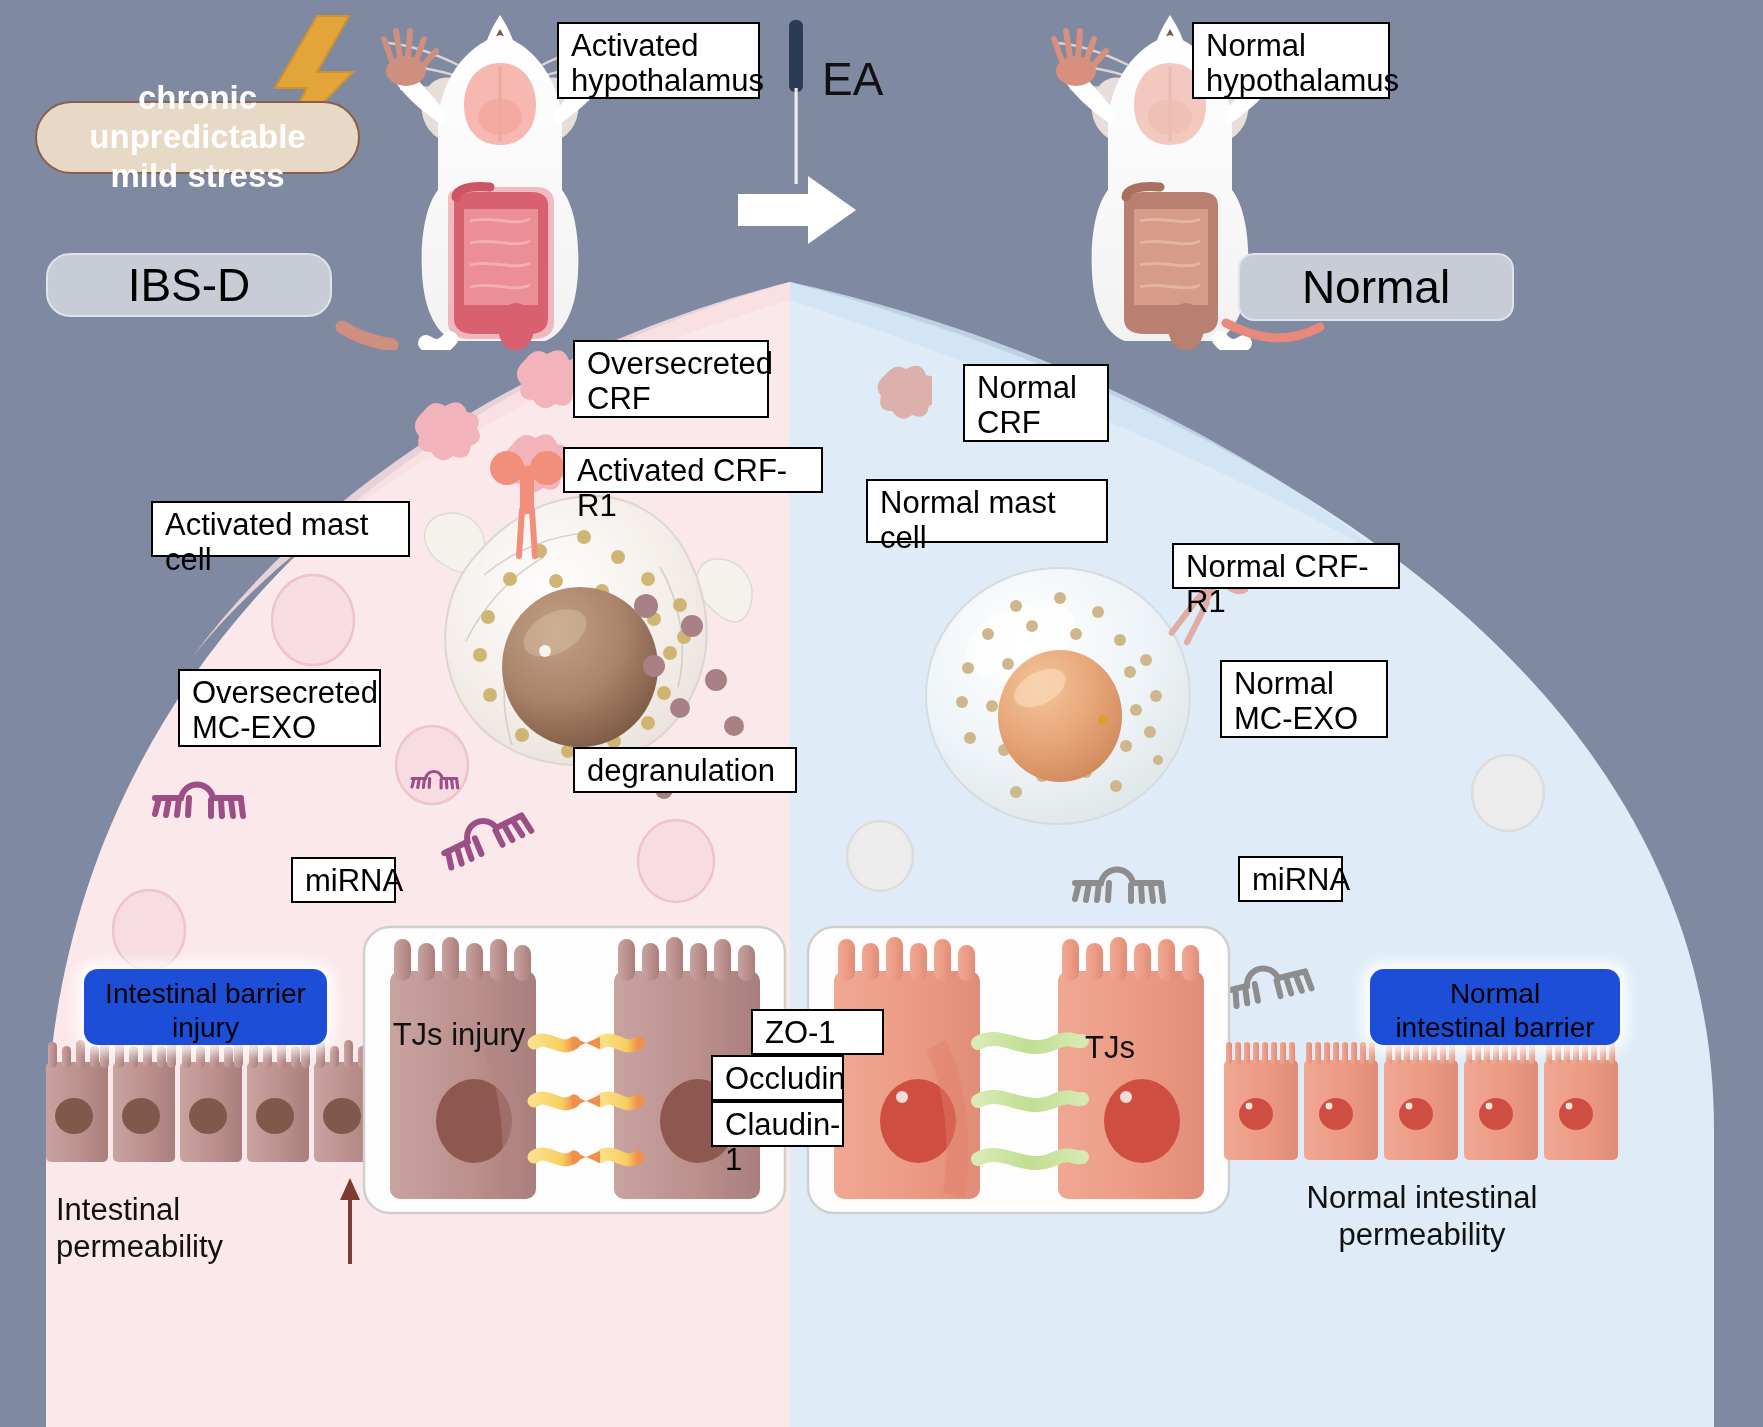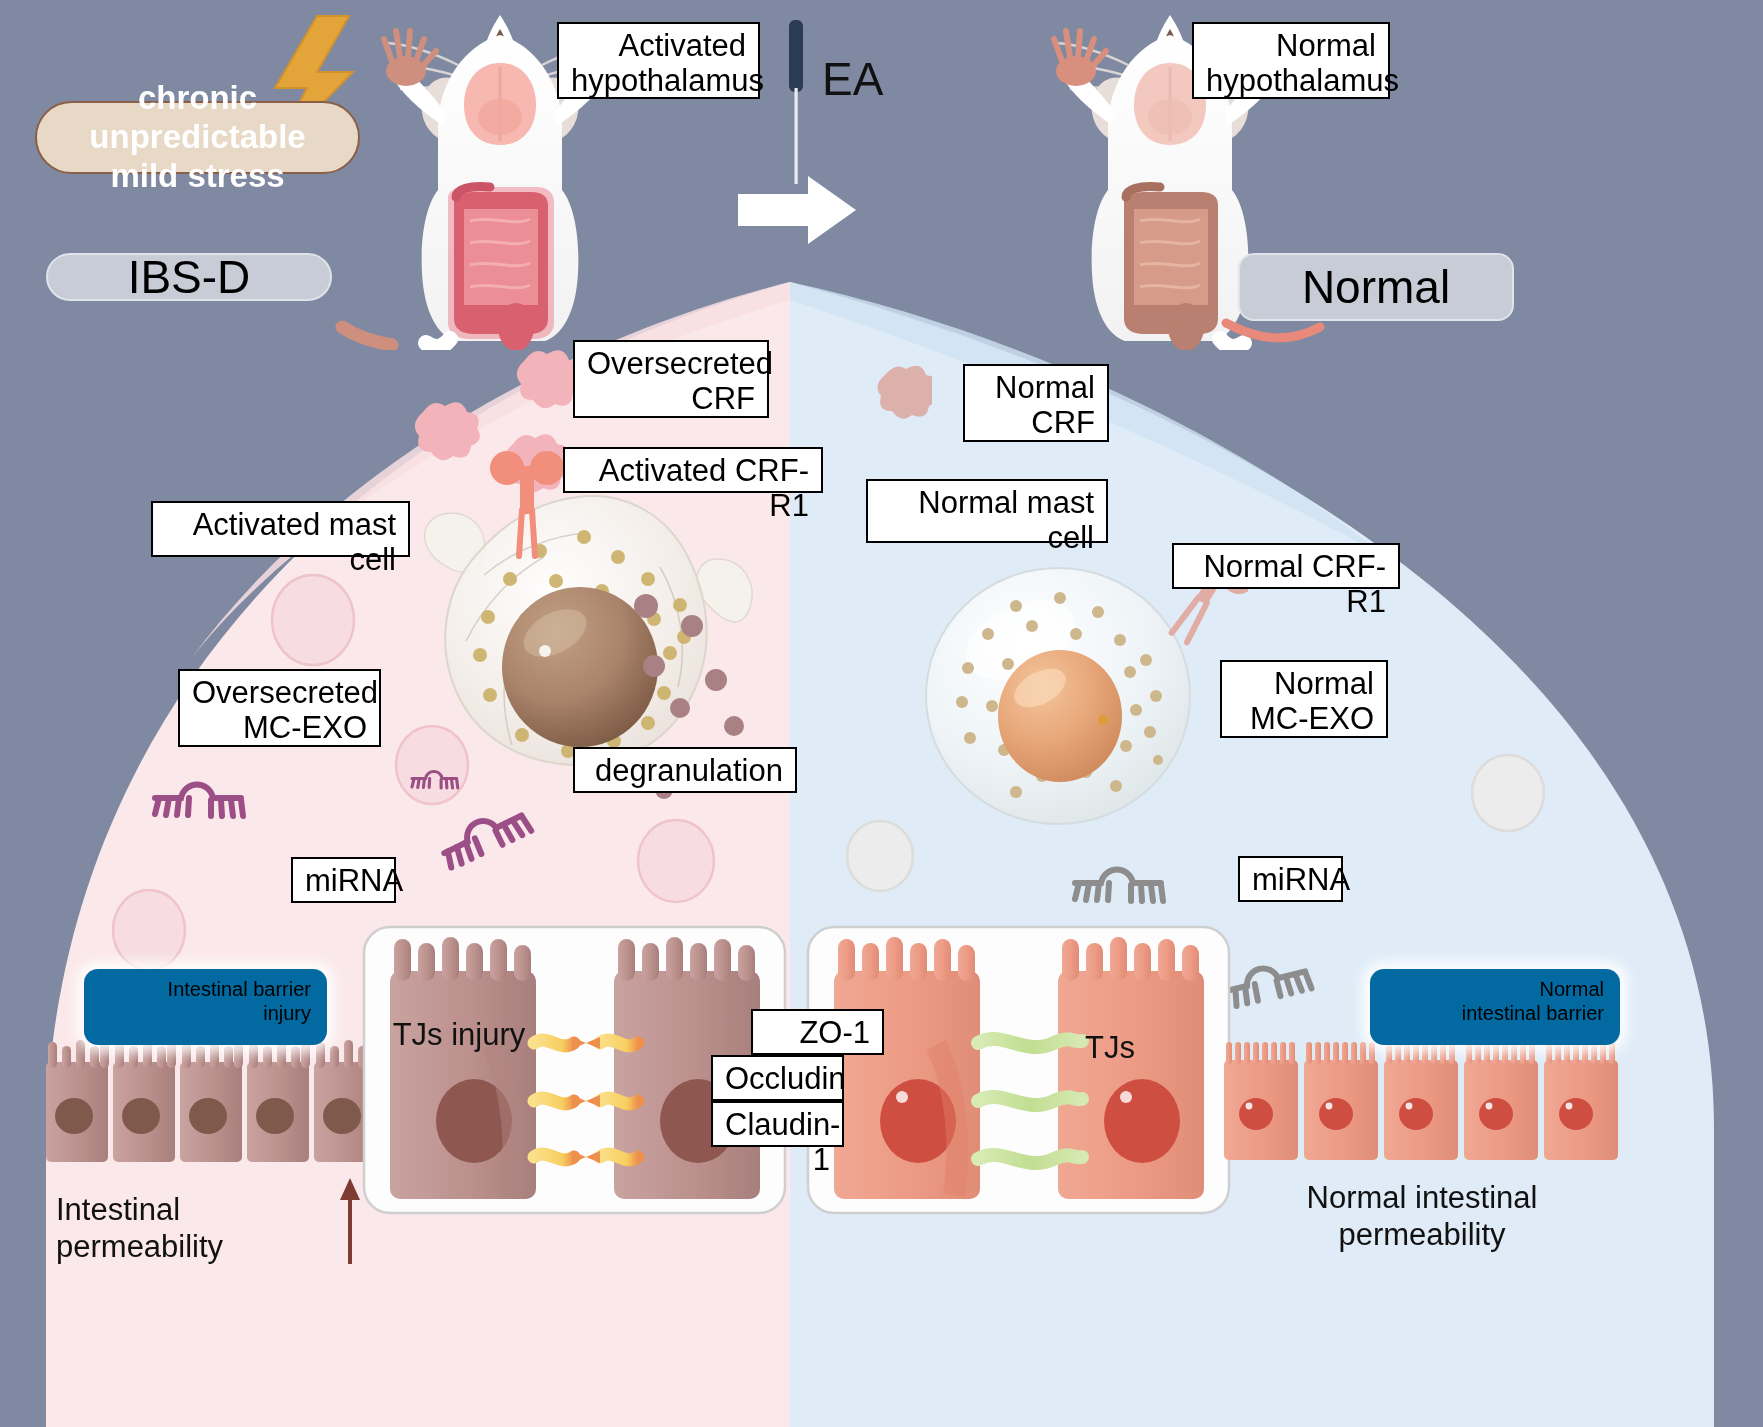--- a/index.html
+++ b/index.html
@@ -4,28 +4,28 @@
 <style>
   html,body{margin:0;padding:0;background:#fff;}
   body{font-family:"Liberation Sans",sans-serif;}
   #stage{position:relative;width:1763px;height:1427px;overflow:hidden;background:#7f89a1;}
   #stage svg.layer{position:absolute;left:0;top:0;width:1763px;height:1427px;}
   .abs{position:absolute;}
 
   
   .boxlbl{
     position:absolute;background:#ffffff;border:2.5px solid #000;
-    color:#000;font-size:31px;line-height:1.12;text-align:right;
+    color:#000;font-size:31px;line-height:1.12;text-align:left;
     padding:5px 12px;box-sizing:border-box;white-space:pre-line;
     font-family:"Liberation Sans",sans-serif;
   }
   
   .softlbl{
-    position:absolute;background:#0369a1;border-radius:14px;
-    color:#000;font-size:20px;line-height:1.2;text-align:right;
+    position:absolute;background:#1d4ed8;border-radius:14px;
+    color:#000;font-size:28px;line-height:1.2;text-align:center;
     padding:8px 16px;box-sizing:border-box;white-space:pre-line;
     box-shadow:0 0 12px 8px rgba(255,255,255,.85);
   }
   
   .plainlbl{
     position:absolute;color:#111;font-size:31px;line-height:1.18;
     text-align:center;white-space:pre-line;
   }
   
   .chip{
@@ -219,21 +219,21 @@
   <svg class="abs" style="left:775px;top:18px;" width="48" height="170" viewBox="0 0 48 170">
     <rect x="14" y="2" width="14" height="72" rx="6" fill="#2b3a55"></rect>
     <rect x="19.5" y="70" width="3.2" height="96" fill="#e9ecf0"></rect>
   </svg>
 
   <svg class="abs" style="left:738px;top:176px;" width="118" height="68" viewBox="0 0 118 68">
     <path d="M0,18 L70,18 L70,0 L118,34 L70,68 L70,50 L0,50 Z" fill="#ffffff"></path>
   </svg>
   <div class="ea-label" style="left:822px;top:52px;">EA</div>
 
-  <div class="chip" style="left:46px;top:253px;width:286px;height:48px;border-radius:24px;">IBS-D</div>
+  <div class="chip" style="left:46px;top:253px;width:286px;height:64px;border-radius:24px;">IBS-D</div>
   <div class="chip" style="left:1238px;top:253px;width:276px;height:68px;">Normal</div>
 
   <div class="pill" style="left:35px;top:101px;width:325px;height:73px;">chronic unpredictable
 mild stress</div>
 
   <svg class="abs" style="left:385px;top:340px;" width="380" height="200" viewBox="0 0 380 200">
     <g fill="#f2b3ba">
       <path d="M140,20 q10,-14 22,-6 q16,-10 22,6 q16,2 10,16 q8,12 -6,18 q-2,16 -18,10
                q-12,10 -22,-4 q-16,0 -12,-16 q-10,-12 4,-24Z"></path>
       <path d="M38,72 q10,-14 22,-6 q16,-10 22,6 q16,2 10,16 q8,12 -6,18 q-2,16 -18,10

